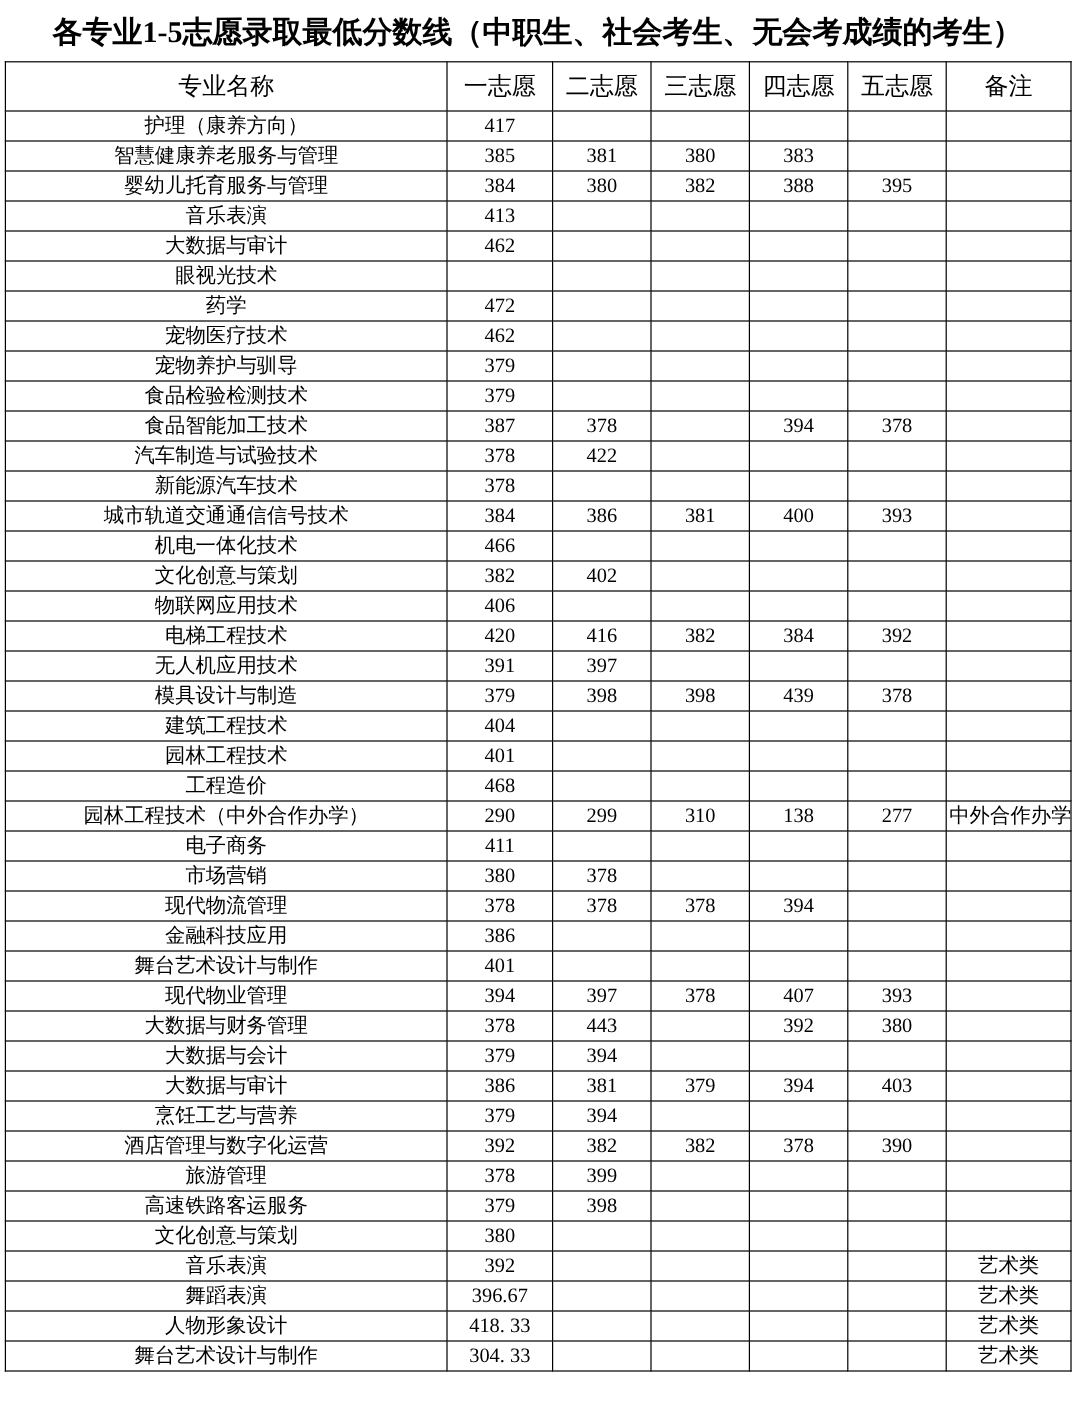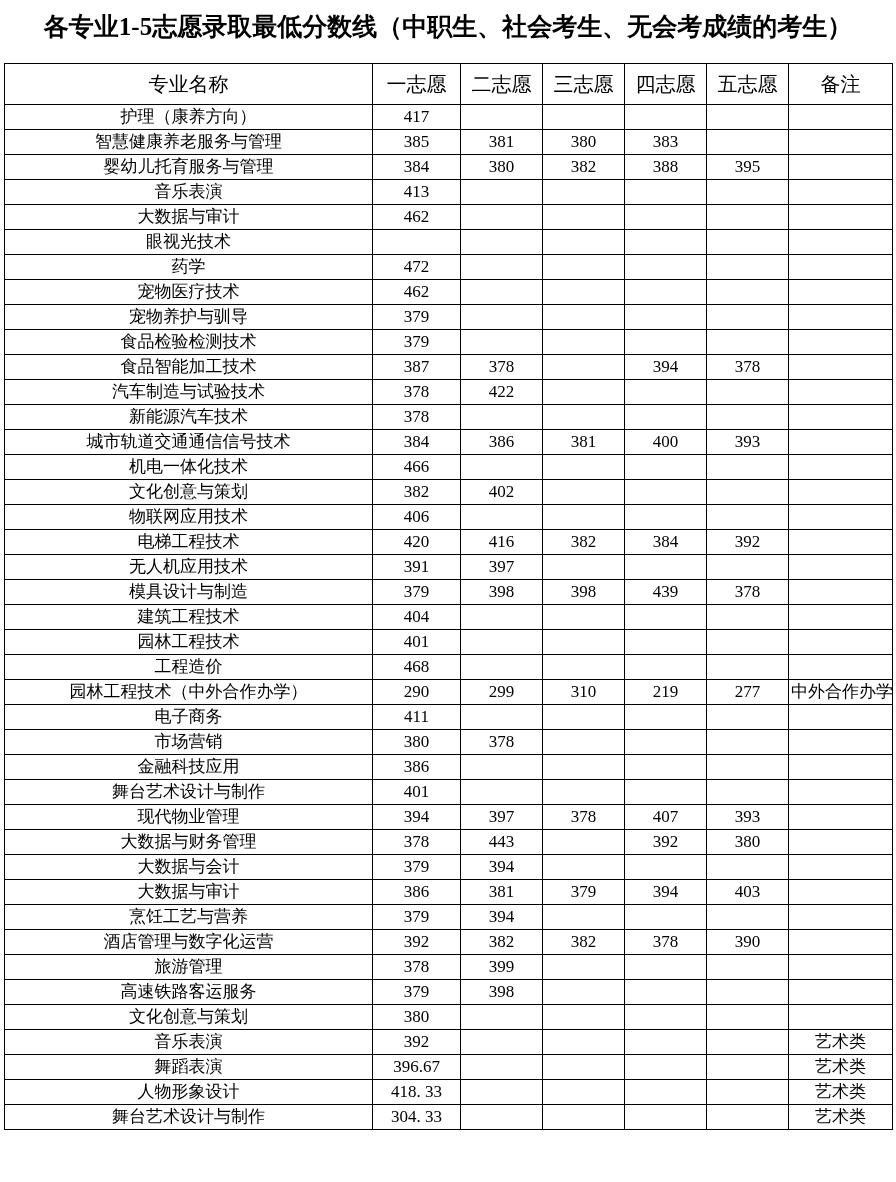--- a/index.html
+++ b/index.html
@@ -18,21 +18,21 @@
     width: 896px;
     box-sizing: border-box;
     padding: 6px 4px 0 4px;
   }
   .doc-title {
     font-family: "Liberation Serif", "DejaVu Serif", serif;
     font-size: 25px;
     font-weight: bold;
     text-align: center;
     letter-spacing: 0px;
-    margin: 4px 0 20px 0;
+    margin: 4px 0 8px 0;
     white-space: nowrap;
   }
   table.score-table {
     border-collapse: collapse;
     width: 888px;
     table-layout: fixed;
     margin: 0 auto;
   }
   table.score-table th,
   table.score-table td {
@@ -294,39 +294,48 @@
           <td></td>
           <td></td>
           <td></td>
           <td></td>
         </tr>
         <tr>
           <td class="major-cell">园林工程技术（中外合作办学）</td>
           <td>290</td>
           <td>299</td>
           <td>310</td>
-          <td>219</td>
+          <td>138</td>
           <td>277</td>
           <td>中外合作办学</td>
         </tr>
         <tr>
           <td class="major-cell">电子商务</td>
           <td>411</td>
           <td></td>
           <td></td>
           <td></td>
           <td></td>
           <td></td>
         </tr>
         <tr>
           <td class="major-cell">市场营销</td>
           <td>380</td>
           <td>378</td>
           <td></td>
           <td></td>
+          <td></td>
+          <td></td>
+        </tr>
+        <tr>
+          <td class="major-cell">现代物流管理</td>
+          <td>378</td>
+          <td>378</td>
+          <td>378</td>
+          <td>394</td>
           <td></td>
           <td></td>
         </tr>
         <tr>
           <td class="major-cell">金融科技应用</td>
           <td>386</td>
           <td></td>
           <td></td>
           <td></td>
           <td></td>

